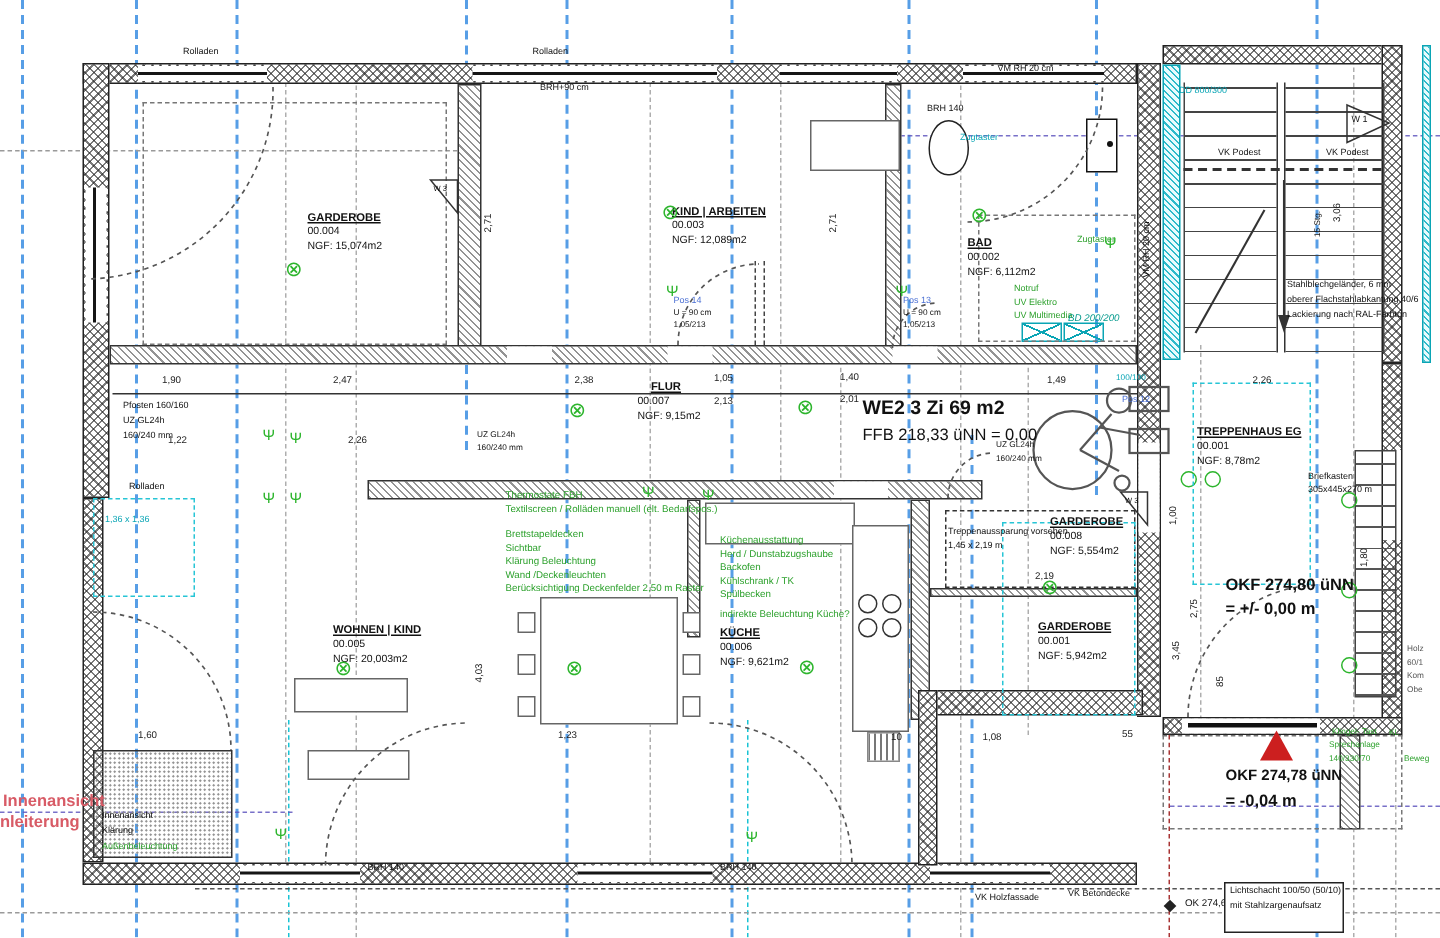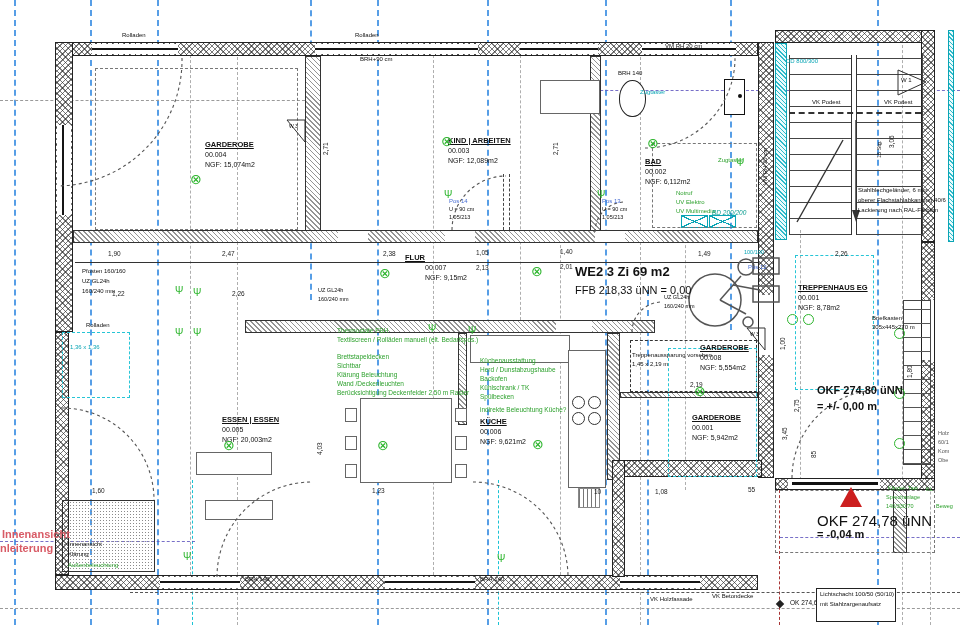--- a/index.html
+++ b/index.html
@@ -222,25 +222,25 @@
   <div class="lbl rsub" style="left:205px;top:161px;">NGF: 15,074m2</div>
 
   <div class="lbl rname" style="left:448px;top:136px;">KIND | ARBEITEN</div>
   <div class="lbl rsub" style="left:448px;top:147px;">00.003</div>
   <div class="lbl rsub" style="left:448px;top:157px;">NGF: 12,089m2</div>
 
   <div class="lbl rname" style="left:645px;top:157px;">BAD</div>
   <div class="lbl rsub" style="left:645px;top:168px;">00.002</div>
   <div class="lbl rsub" style="left:645px;top:178px;">NGF: 6,112m2</div>
 
-  <div class="lbl rname" style="left:405px;top:253px;">FLUR</div>
+  <div class="lbl rname" style="left:434px;top:253px;">FLUR</div>
   <div class="lbl rsub" style="left:425px;top:264px;">00.007</div>
   <div class="lbl rsub" style="left:425px;top:274px;">NGF: 9,15m2</div>
 
-  <div class="lbl rname" style="left:222px;top:415px;">ESSEN | ESSEN</div>
+  <div class="lbl rname" style="left:222px;top:415px;">WOHNEN | KIND</div>
   <div class="lbl rsub" style="left:222px;top:426px;">00.005</div>
   <div class="lbl rsub" style="left:222px;top:436px;">NGF: 20,003m2</div>
 
   <div class="lbl rname" style="left:480px;top:417px;">KÜCHE</div>
   <div class="lbl rsub" style="left:480px;top:428px;">00.006</div>
   <div class="lbl rsub" style="left:480px;top:438px;">NGF: 9,621m2</div>
 
   <div class="lbl rname" style="left:700px;top:343px;">GARDEROBE</div>
   <div class="lbl rsub" style="left:700px;top:354px;">00.008</div>
   <div class="lbl rsub" style="left:700px;top:364px;">NGF: 5,554m2</div>
@@ -248,21 +248,21 @@
   <div class="lbl rname" style="left:692px;top:413px;">GARDEROBE</div>
   <div class="lbl rsub" style="left:692px;top:424px;">00.001</div>
   <div class="lbl rsub" style="left:692px;top:434px;">NGF: 5,942m2</div>
 
   <div class="lbl rname" style="left:798px;top:283px;">TREPPENHAUS EG</div>
   <div class="lbl rsub" style="left:798px;top:294px;">00.001</div>
   <div class="lbl rsub" style="left:798px;top:304px;">NGF: 8,78m2</div>
 
   <div class="lbl" style="left:817px;top:384px;font-size:11px;font-weight:700;">OKF 274,80 üNN</div>
   <div class="lbl" style="left:817px;top:400px;font-size:11px;font-weight:700;">= +/- 0,00 m</div>
-  <div class="lbl" style="left:817px;top:512px;font-size:15px;font-weight:400;">OKF 274,78 üNN</div>
+  <div class="lbl" style="left:817px;top:512px;font-size:10px;font-weight:700;">OKF 274,78 üNN</div>
   <div class="lbl" style="left:817px;top:528px;font-size:11px;font-weight:700;">= -0,04 m</div>
   <div class="tri-red" style="left:840px;top:487px;"></div>
   <div class="diam" style="left:777px;top:601px;"></div>
   <div class="lbl" style="left:790px;top:599px;font-size:6.5px;">OK 274,68</div>
 
   <div class="lbl red" style="left:2px;top:528px;font-size:11px;">Innenansicht</div>
   <div class="lbl red" style="left:-8px;top:542px;font-size:11px;">Anleiterung</div>
 
   <div class="note" style="left:337px;top:326px;">Thermostate FBH</div>
   <div class="note" style="left:337px;top:335px;">Textilscreen / Rolläden manuell (elt. Bedarfspos.)</div>

